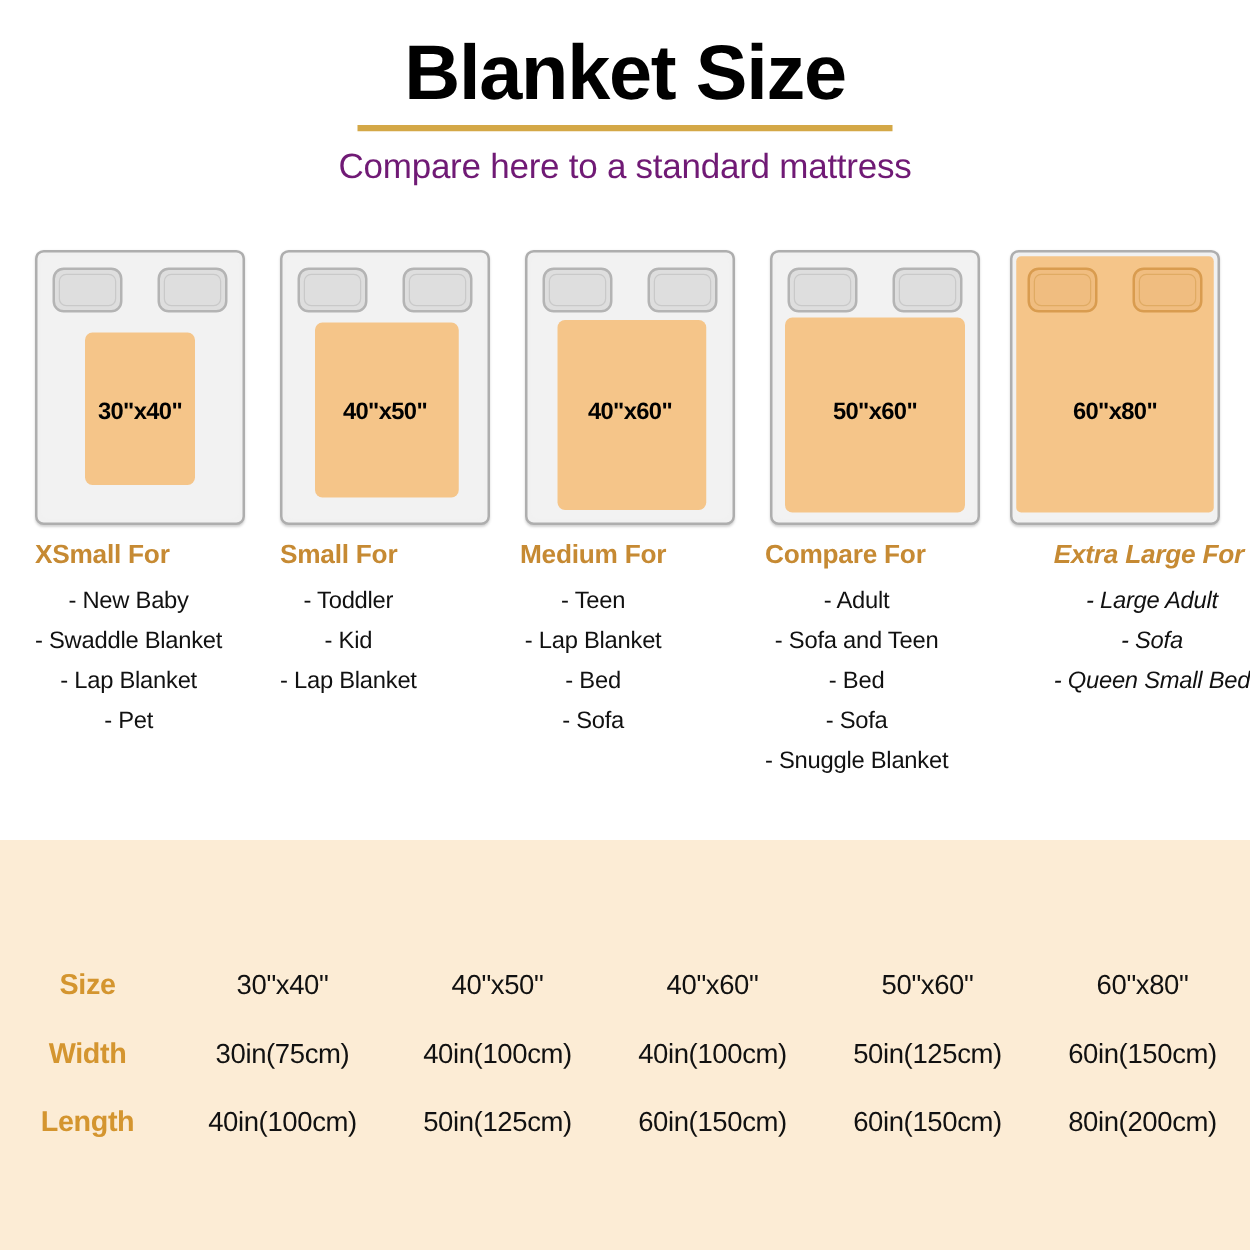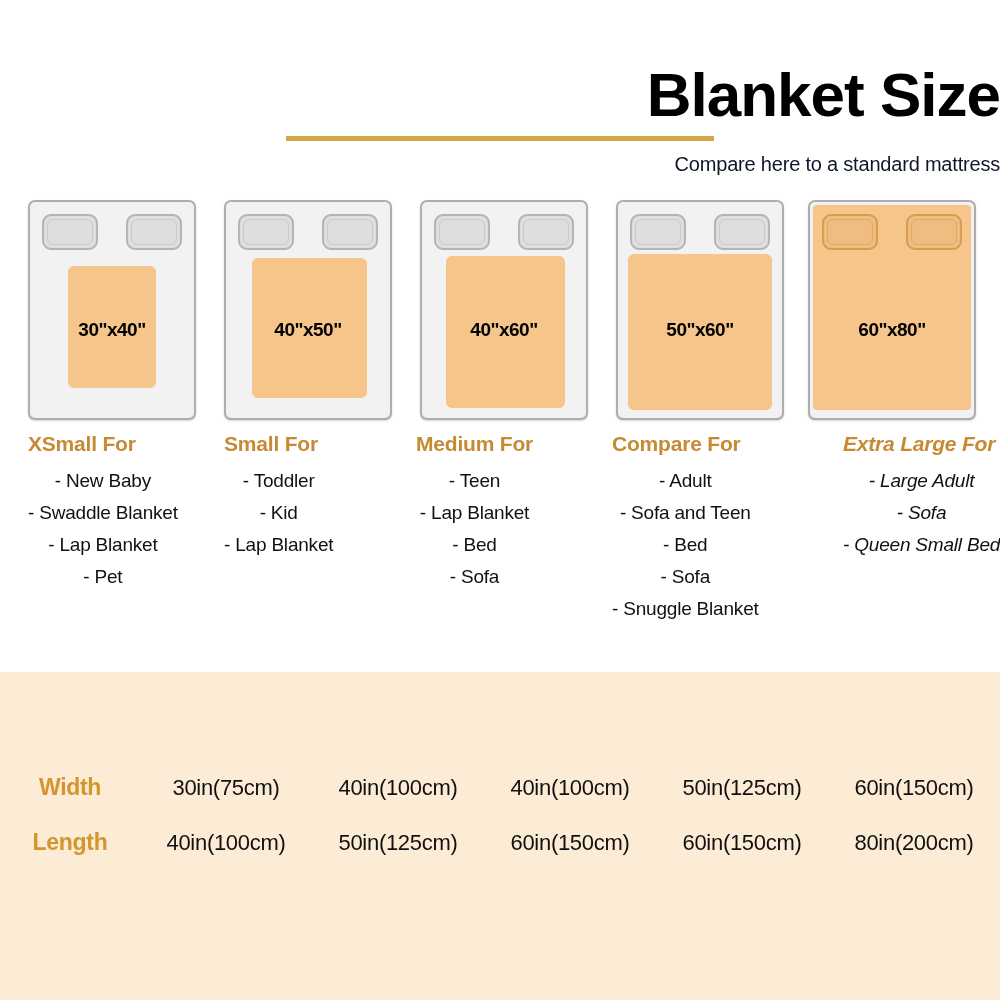--- a/index.html
+++ b/index.html
@@ -10,42 +10,42 @@
     width: 1000px;
     height: 1000px;
     background: #ffffff;
     font-family: "Liberation Sans", sans-serif;
     overflow: hidden;
     position: relative;
   }
 
   
   .header {
-    text-align: right;
-    padding-top: 64px;
+    text-align: center;
+    padding-top: 28px;
   }
   .title {
     font-size: 62px;
     font-weight: bold;
     color: #000000;
     letter-spacing: -1px;
     line-height: 1.0;
     display: inline-block;
     position: relative;
     padding-bottom: 8px;
   }
   .title-underline {
     width: 428px;
     height: 5px;
     background: #d4a847;
     margin: 2px auto 0 auto;
   }
   .subtitle {
-    font-size: 20px;
-    color: #0f172a;
+    font-size: 28px;
+    color: #701a75;
     margin-top: 12px;
     letter-spacing: -0.2px;
   }
 
   
   .beds-row {
     position: absolute;
     top: 200px;
     left: 0;
     width: 1000px;
@@ -292,20 +292,28 @@
     <div class="info-item">- Large Adult</div>
     <div class="info-item">- Sofa</div>
     <div class="info-item">- Queen Small Bed</div>
   </div>
 
 </div>
 
 <div class="table-panel">
   <table class="size-table">
     <tbody>
+      <tr>
+        <td class="rowhead">Size</td>
+        <td>30"x40"</td>
+        <td>40"x50"</td>
+        <td>40"x60"</td>
+        <td>50"x60"</td>
+        <td>60"x80"</td>
+      </tr>
       <tr>
         <td class="rowhead">Width</td>
         <td>30in(75cm)</td>
         <td>40in(100cm)</td>
         <td>40in(100cm)</td>
         <td>50in(125cm)</td>
         <td>60in(150cm)</td>
       </tr>
       <tr>
         <td class="rowhead">Length</td>

